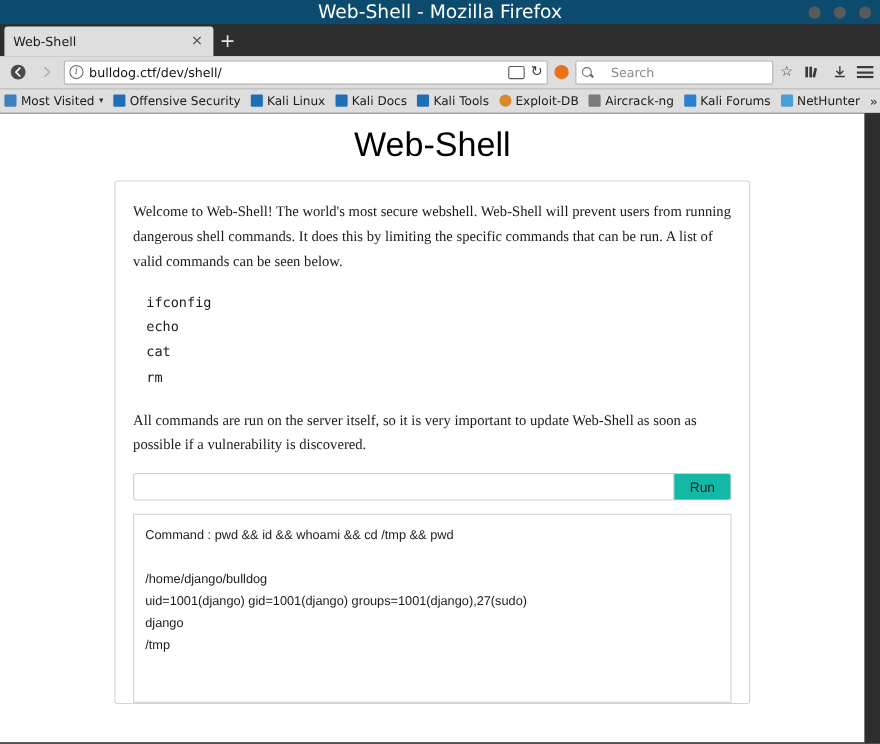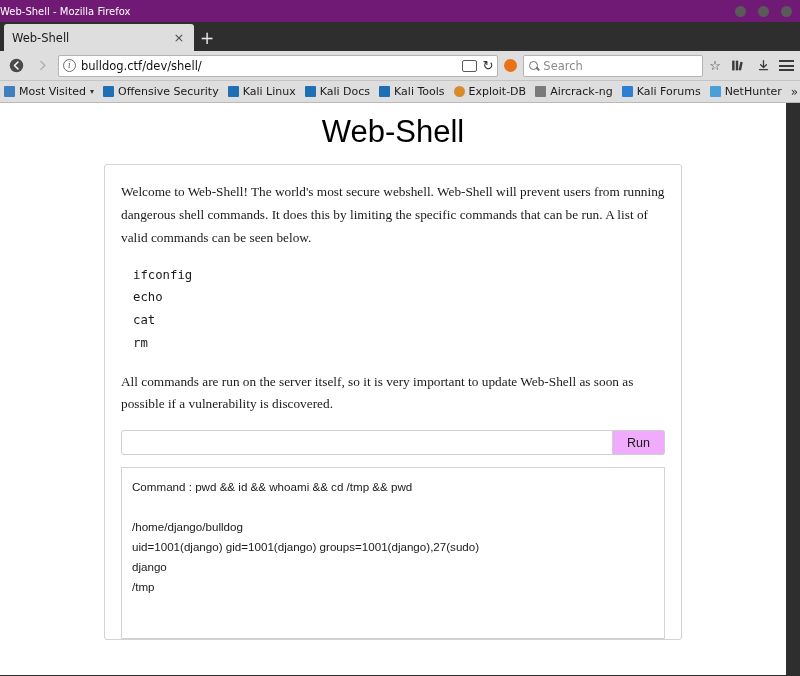--- a/index.html
+++ b/index.html
@@ -7,27 +7,27 @@
     margin: 0; padding: 0;
     width: 800px; height: 676px;
     overflow: hidden;
     background: #2e2e2e;
     font-family: "DejaVu Sans", sans-serif;
   }
 
   
   .titlebar {
     height: 22px;
-    background: #701a75;
+    background: #0c4a6e;
     color: #ffffff;
     display: flex;
     align-items: center;
-    justify-content: flex-start;
+    justify-content: center;
     position: relative;
-    font-size: 10px;
+    font-size: 17px;
   }
   .titlebar .title { font-weight: normal; }
   .win-buttons {
     position: absolute;
     right: 8px; top: 0; height: 22px;
     display: flex; align-items: center; gap: 12px;
   }
   .win-dot {
     width: 11px; height: 11px; border-radius: 50%;
     background: #5a5a5a;
@@ -110,21 +110,21 @@
   }
   .reload-icon { color: #3a3a3a; font-size: 13px; }
   .search-box {
     width: 180px;
     height: 22px;
     background: #ffffff;
     border: 1px solid #b4b4b4;
     border-radius: 2px;
     display: flex;
     align-items: center;
-    gap: 5px;
+    gap: 17px;
     padding: 0 5px;
     font-size: 11.5px;
     color: #8a8a8a;
   }
   .magnifier {
     width: 9px; height: 9px;
     border: 1.5px solid #6d6d6d;
     border-radius: 50%;
     position: relative;
     display: inline-block;
@@ -232,21 +232,21 @@
     outline: none;
     font-family: "Liberation Sans", sans-serif;
     color: #111;
   }
   .run-btn {
     width: 52px;
     height: 25px;
     border: 1px solid #cfcfcf;
     border-left: none;
     border-radius: 0 3px 3px 0;
-    background: #f0abfc;
+    background: #14b8a6;
     font-size: 12.5px;
     color: #1a1a1a;
     cursor: pointer;
     font-family: "Liberation Sans", sans-serif;
   }
   .output {
     border: 1px solid #d3d3d3;
     background: #ffffff;
     min-height: 172px;
     padding: 9px 10px;

